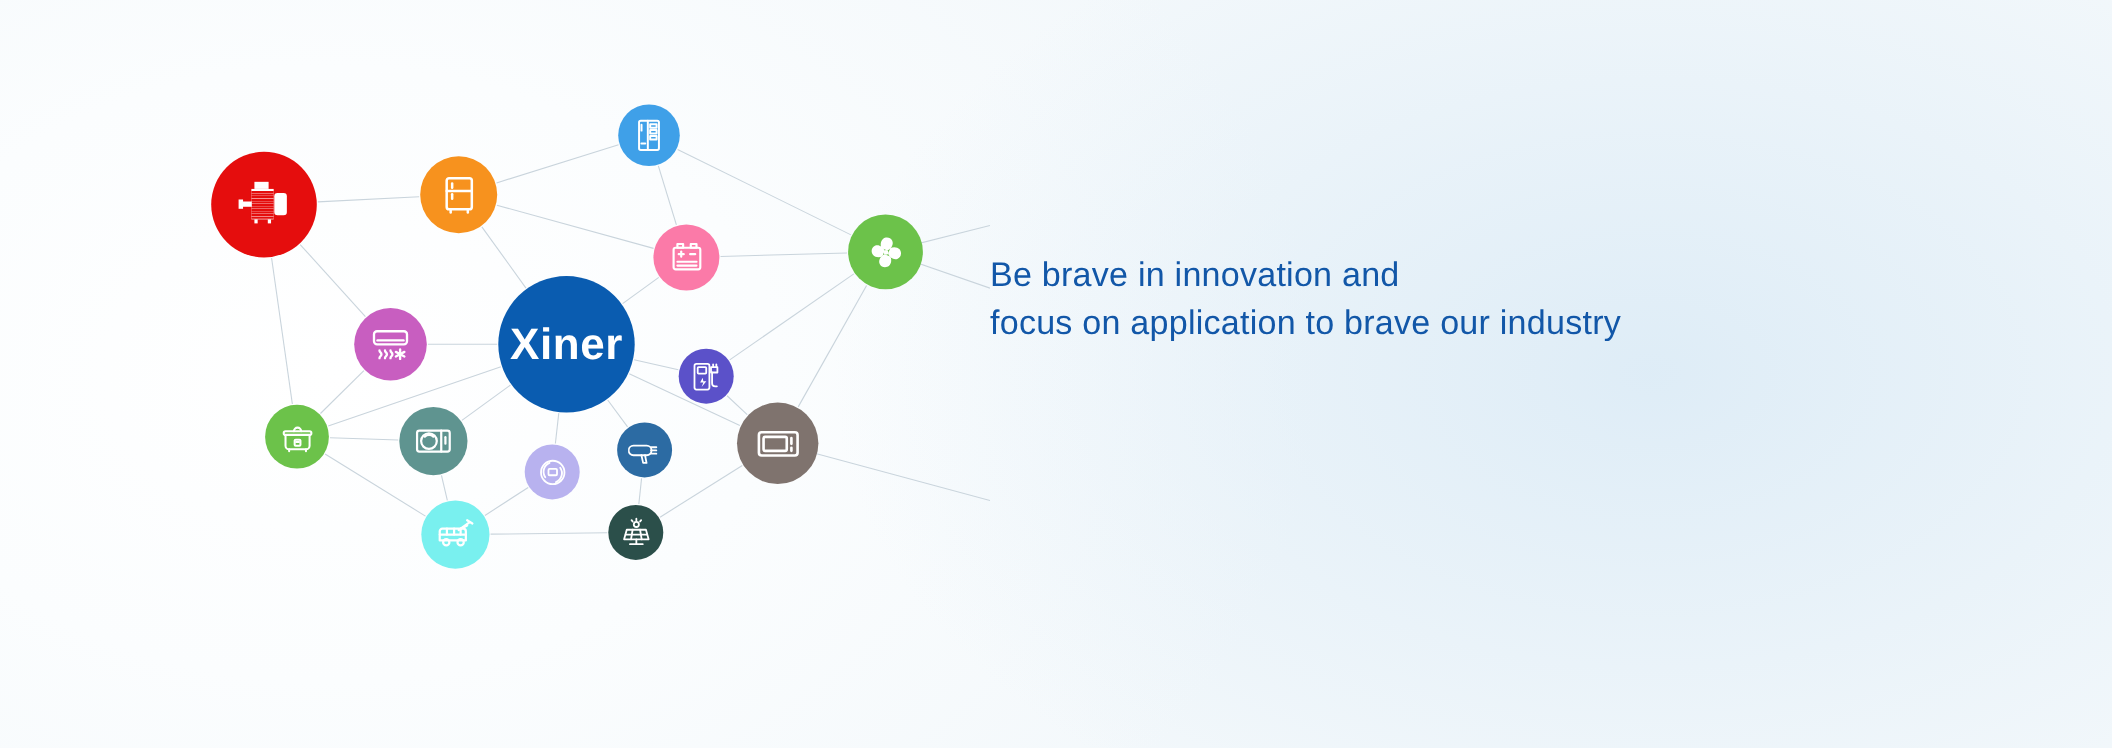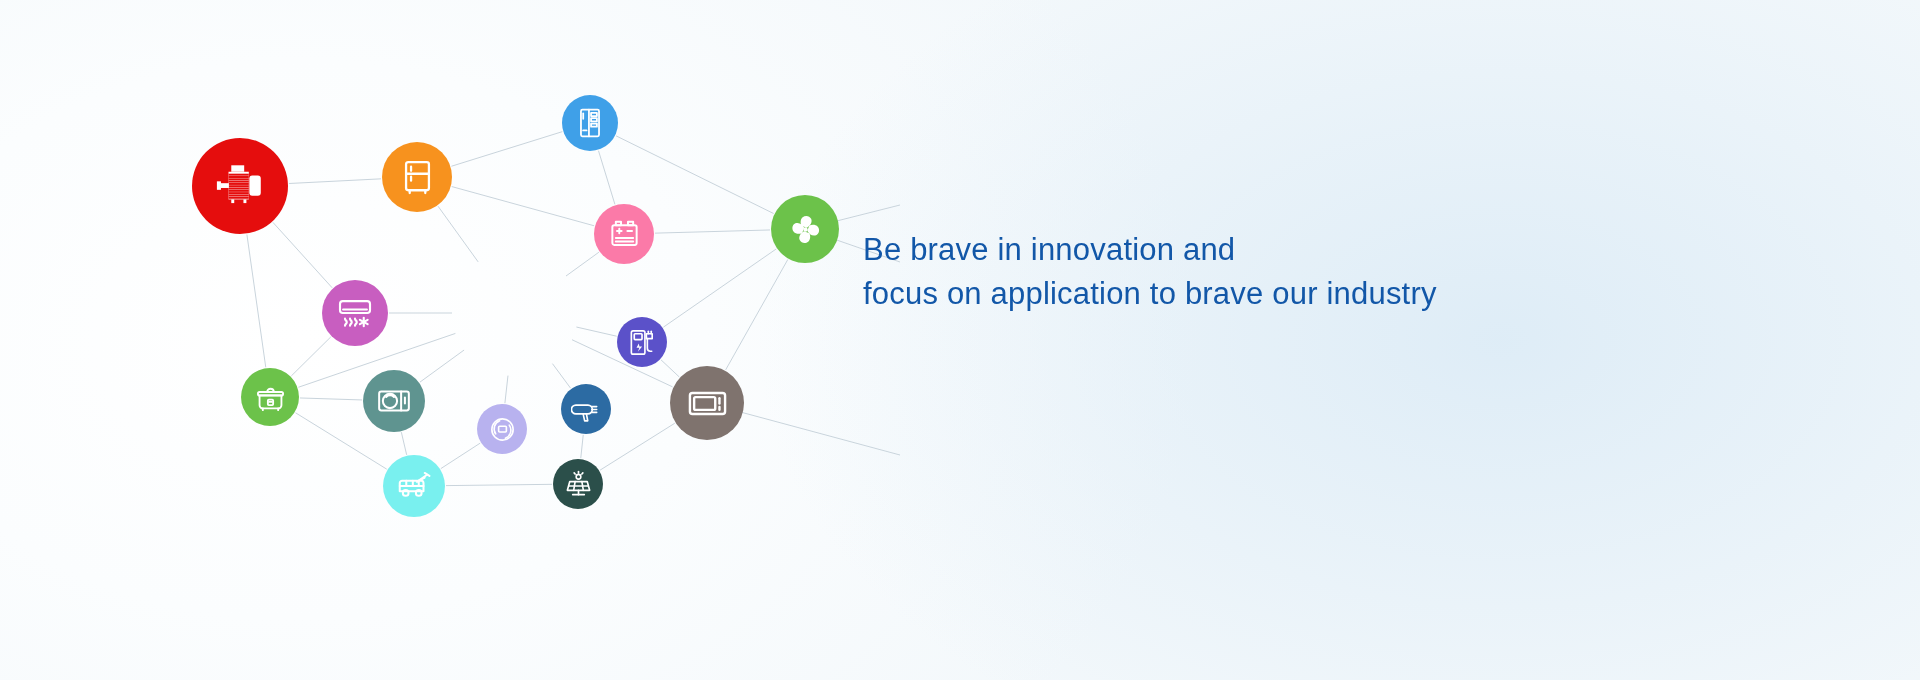--- a/index.html
+++ b/index.html
@@ -41,21 +41,21 @@
     background:#0a5cb0;
   }
   #hub-label{
     color:#ffffff;font-weight:bold;letter-spacing:.5px;
     font-family:"Liberation Sans","DejaVu Sans",sans-serif;
     line-height:1;
   }
 
   
   #tagline{
-    position:absolute;left:863px;top:228px;width:900px;
+    position:absolute;left:900px;top:228px;width:900px;
     color:#1257a8;
     font-family:"Liberation Sans","DejaVu Sans",sans-serif;
     font-size:31px;line-height:44px;font-weight:400;
     letter-spacing:.2px;
   }
   #tagline .line{display:block;white-space:nowrap;}
 </style>
 </head>
 <body>
 
@@ -287,20 +287,23 @@
       <g stroke="#fff" fill="none" stroke-width="1.7" stroke-linejoin="round" stroke-linecap="round">
         <line x1="16" y1="2.6" x2="16" y2="4.2"></line>
         <line x1="11.5" y1="4" x2="12.5" y2="5.2"></line>
         <line x1="20.5" y1="4" x2="19.5" y2="5.2"></line>
       </g>
     </svg>
           </span>
         </div>
       </div>
 
+    <div id="hub" style="left: 453px; top: 251px; width: 124px; height: 124px; background: rgb(10, 92, 176);">
+      <span id="hub-label" style="font-size: 40px; color: rgb(255, 255, 255);">Xiner</span>
+    </div>
   </div>
 
   <div id="tagline">
     <span class="line">Be brave in innovation and</span>
     <span class="line">focus on application to brave our industry</span>
   </div>
 
 </div>
 
 </body></html>

